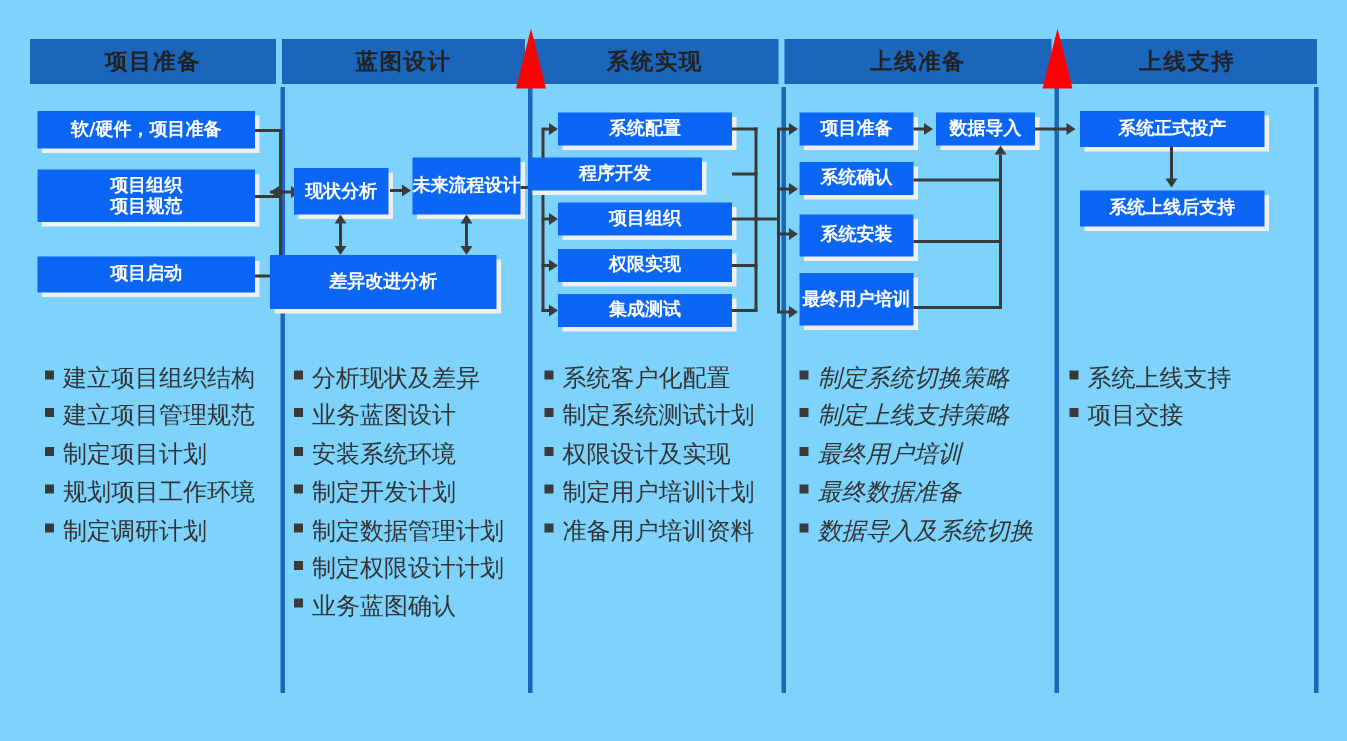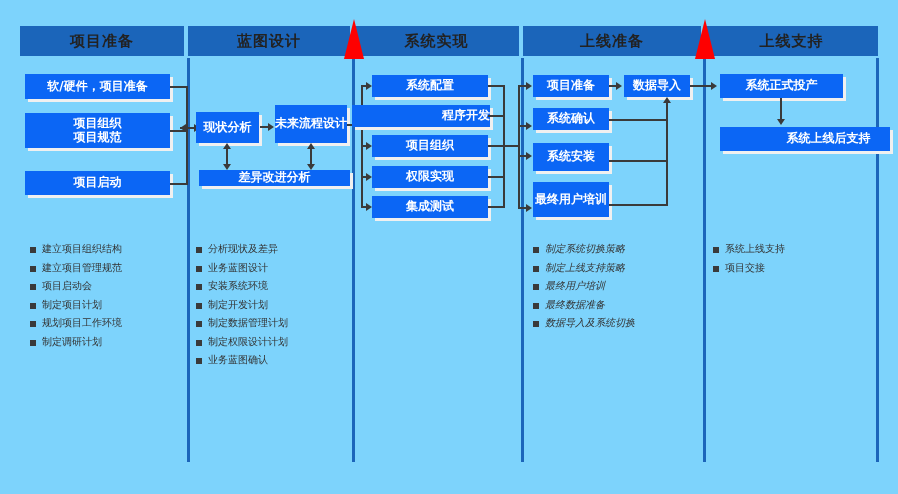--- a/index.html
+++ b/index.html
@@ -35,21 +35,21 @@
   .ar-l{position:absolute;width:0;height:0;border-top:4px solid transparent;
         border-bottom:4px solid transparent;border-right:6px solid #3a3a3a;}
   .ar-d{position:absolute;width:0;height:0;border-left:4px solid transparent;
         border-right:4px solid transparent;border-top:6px solid #3a3a3a;}
   .ar-u{position:absolute;width:0;height:0;border-left:4px solid transparent;
         border-right:4px solid transparent;border-bottom:6px solid #3a3a3a;}
 
   
   .blist{position:absolute;top:243px;}
   .bitem{display:flex;align-items:flex-start;margin-bottom:7px;
-         font-size:10px;color:#333;line-height:1.15;}
+         font-size:16px;color:#333;line-height:1.15;}
   .bullet{width:6px;height:6px;background:#3a3a3a;margin-right:6px;
           margin-top:4px;flex:0 0 auto;}
 </style>
 </head>
 <body>
 
 <div id="canvas">
 
   <div class="hdr" style="left:20px;width:164px;">
       <span>项目准备</span>
@@ -92,21 +92,21 @@
   <div class="hl" style="left:180px;top:127px;width:16px;"></div>
   <div class="ar-r" style="left:194px;top:124px;"></div>
   <div class="ar-l" style="left:180px;top:124px;"></div>
 
   <div class="box" style="left:196px;top:112px;width:63px;height:31px;">
       <span>现状分析</span>
     </div>
   <div class="box" style="left:275px;top:105px;width:72px;height:38px;">
       <span>未来流程设计</span>
     </div>
-  <div class="box" style="left:199px;top:170px;width:151px;height:16px;">
+  <div class="box" style="left:180px;top:170px;width:151px;height:36px;">
       <span>差异改进分析</span>
     </div>
 
   <div class="hl" style="left:260px;top:126px;width:10px;"></div>
   <div class="ar-r" style="left:268px;top:123px;"></div>
 
   <div class="vl" style="left:226px;top:148px;height:18px;"></div>
   <div class="ar-u" style="left:223px;top:143px;"></div>
   <div class="ar-d" style="left:223px;top:164px;"></div>
 
@@ -123,21 +123,21 @@
   <div class="hl" style="left:361px;top:206px;width:7px;"></div>
   <div class="ar-r" style="left:366px;top:82px;"></div>
   <div class="ar-r" style="left:366px;top:112px;"></div>
   <div class="ar-r" style="left:366px;top:142px;"></div>
   <div class="ar-r" style="left:366px;top:173px;"></div>
   <div class="ar-r" style="left:366px;top:203px;"></div>
 
   <div class="box" style="left:372px;top:75px;width:116px;height:22px;">
       <span>系统配置</span>
     </div>
-  <div class="box" style="left:352px;top:105px;width:138px;height:22px;justify-content:flex-end;">
+  <div class="box" style="left:352px;top:105px;width:116px;height:22px;">
       <span>程序开发</span>
     </div>
   <div class="box" style="left:372px;top:135px;width:116px;height:22px;">
       <span>项目组织</span>
     </div>
   <div class="box" style="left:372px;top:166px;width:116px;height:22px;">
       <span>权限实现</span>
     </div>
   <div class="box" style="left:372px;top:196px;width:116px;height:22px;">
       <span>集成测试</span>
@@ -184,41 +184,37 @@
   <div class="hl" style="left:609px;top:204px;width:59px;"></div>
   <div class="vl" style="left:666px;top:103px;height:103px;"></div>
   <div class="ar-u" style="left:663px;top:97px;"></div>
 
   <div class="hl" style="left:690px;top:85px;width:23px;"></div>
   <div class="ar-r" style="left:711px;top:82px;"></div>
 
   <div class="box" style="left:720px;top:74px;width:123px;height:24px;">
       <span>系统正式投产</span>
     </div>
-  <div class="box" style="left:720px;top:127px;width:123px;height:24px;padding-left:47px;">
+  <div class="box" style="left:720px;top:127px;width:123px;height:24px;">
       <span>系统上线后支持</span>
     </div>
   <div class="vl" style="left:780px;top:98px;height:22px;"></div>
   <div class="ar-d" style="left:777px;top:119px;"></div>
 
   <div class="blist" style="left:30px;width:150px;">
       <div class="bitem">
         <span class="bullet"></span>
         <span>建立项目组织结构</span>
       </div>
       <div class="bitem">
         <span class="bullet"></span>
         <span>建立项目管理规范</span>
       </div>
       <div class="bitem">
         <span class="bullet"></span>
-        <span>项目启动会</span>
-      </div>
-      <div class="bitem">
-        <span class="bullet"></span>
         <span>制定项目计划</span>
       </div>
       <div class="bitem">
         <span class="bullet"></span>
         <span>规划项目工作环境</span>
       </div>
       <div class="bitem">
         <span class="bullet"></span>
         <span>制定调研计划</span>
       </div>
@@ -246,20 +242,42 @@
       </div>
       <div class="bitem">
         <span class="bullet"></span>
         <span>制定权限设计计划</span>
       </div>
       <div class="bitem">
         <span class="bullet"></span>
         <span>业务蓝图确认</span>
       </div>
     </div>
+  <div class="blist" style="left:363px;width:155px;">
+      <div class="bitem">
+        <span class="bullet"></span>
+        <span>系统客户化配置</span>
+      </div>
+      <div class="bitem">
+        <span class="bullet"></span>
+        <span>制定系统测试计划</span>
+      </div>
+      <div class="bitem">
+        <span class="bullet"></span>
+        <span>权限设计及实现</span>
+      </div>
+      <div class="bitem">
+        <span class="bullet"></span>
+        <span>制定用户培训计划</span>
+      </div>
+      <div class="bitem">
+        <span class="bullet"></span>
+        <span>准备用户培训资料</span>
+      </div>
+    </div>
   <div class="blist" style="left:533px;width:165px;font-style:italic;">
       <div class="bitem">
         <span class="bullet"></span>
         <span>制定系统切换策略</span>
       </div>
       <div class="bitem">
         <span class="bullet"></span>
         <span>制定上线支持策略</span>
       </div>
       <div class="bitem">

